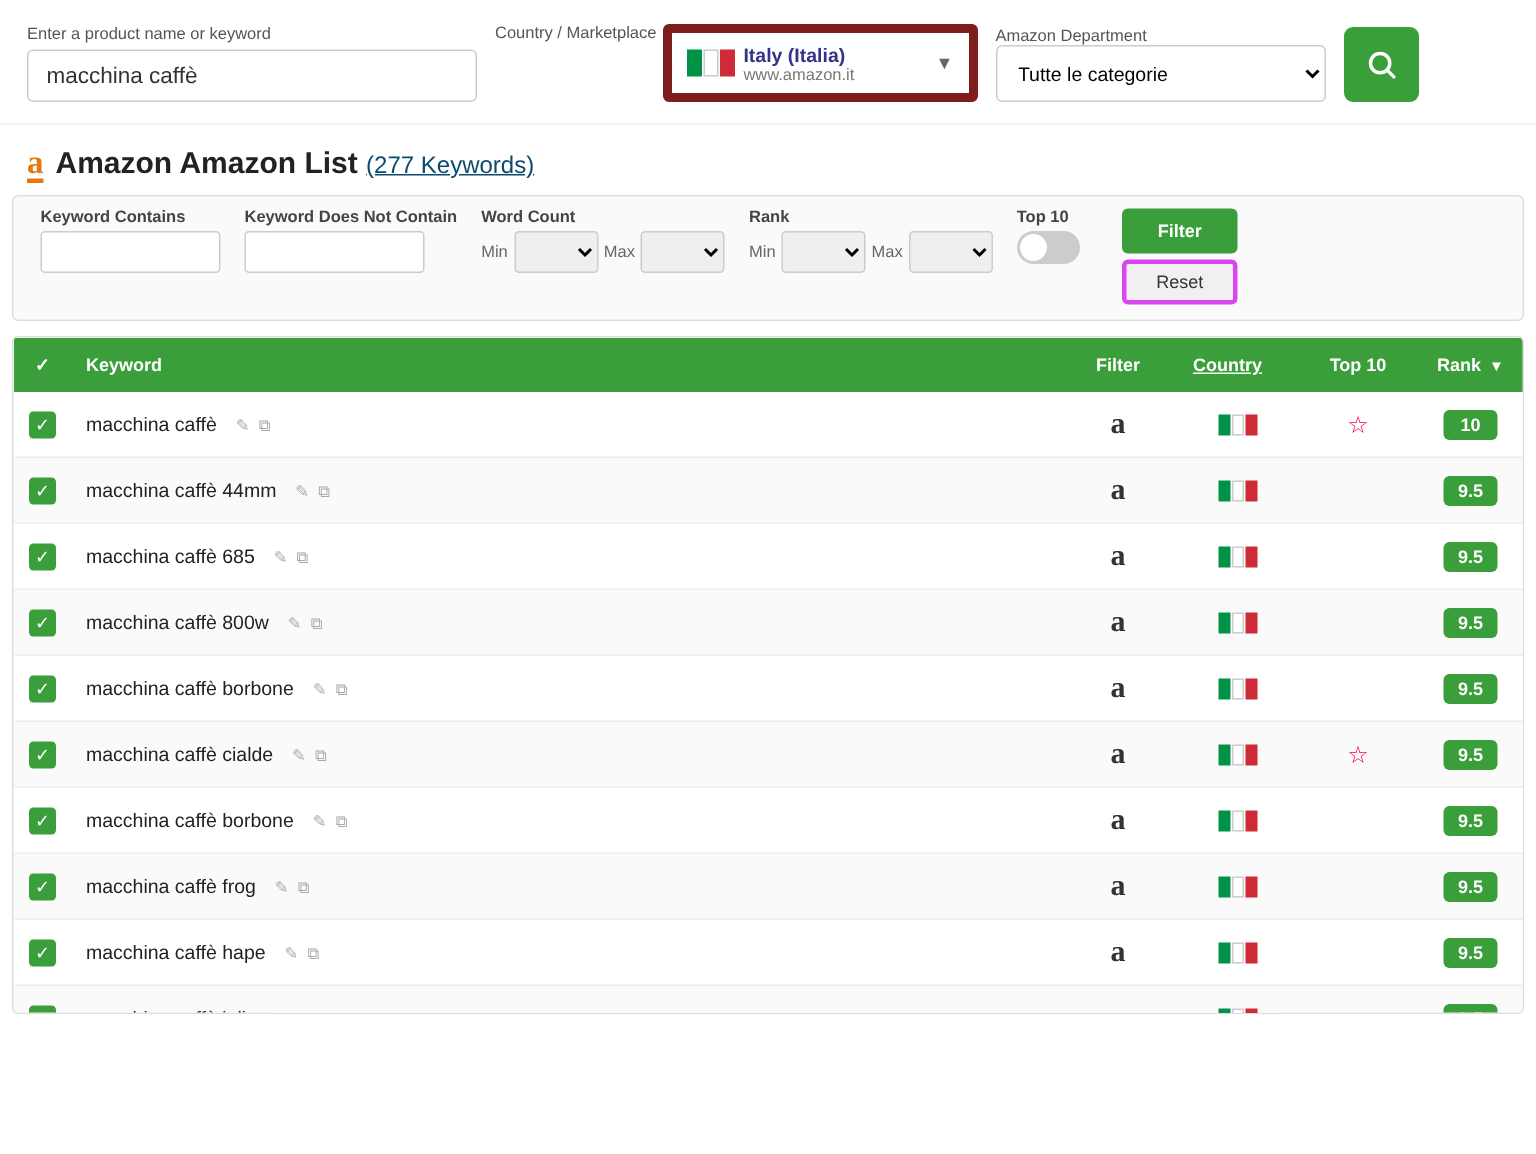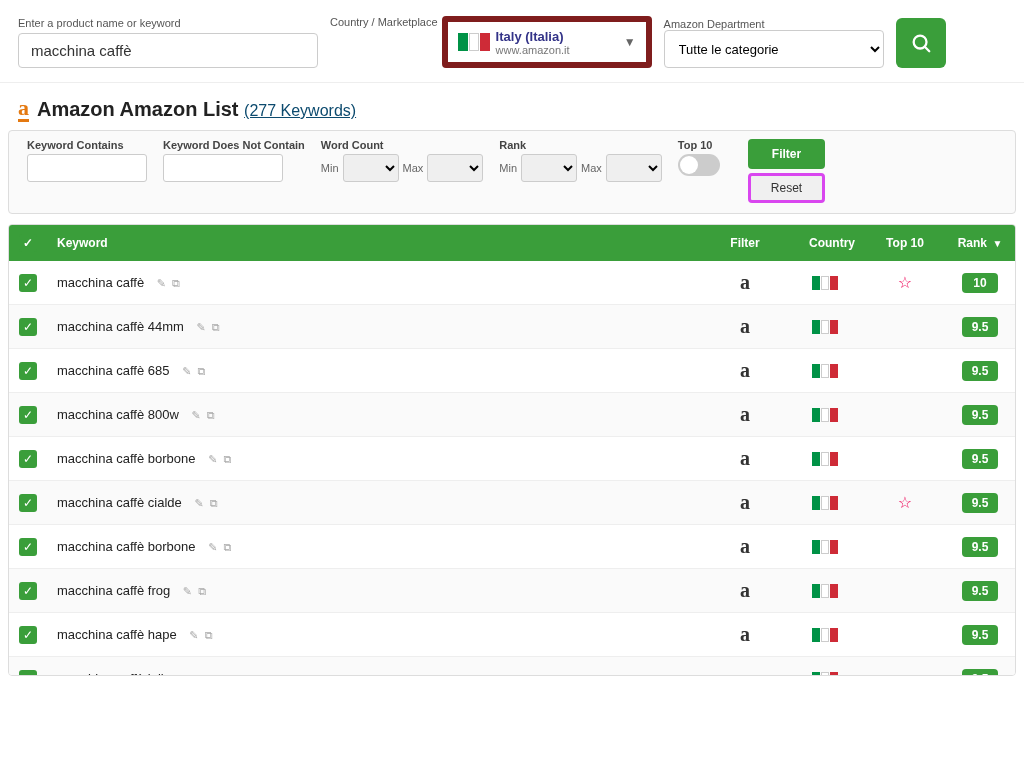--- a/index.html
+++ b/index.html
@@ -197,21 +197,21 @@
       color: #fff;
     }
     .kw-table thead th {
       padding: 9px 10px;
       text-align: left;
       font-size: 12px;
       font-weight: bold;
       white-space: nowrap;
     }
     .kw-table thead th.col-source { text-align: center; }
-    .kw-table thead th.col-country { text-align: right; }
+    .kw-table thead th.col-country { text-align: left; text-decoration: underline; }
     .kw-table thead th.col-top10 { text-align: center; }
     .kw-table thead th.col-rank { text-align: center; margin-top: 32px; }
     .th-checkbox {
       width: 30px;
       text-align: center !important;
     }
     .col-keyword { min-width: 380px; }
     .col-source { width: 80px; }
     .col-country { width: 80px; }
     .col-top10 { width: 80px; }

